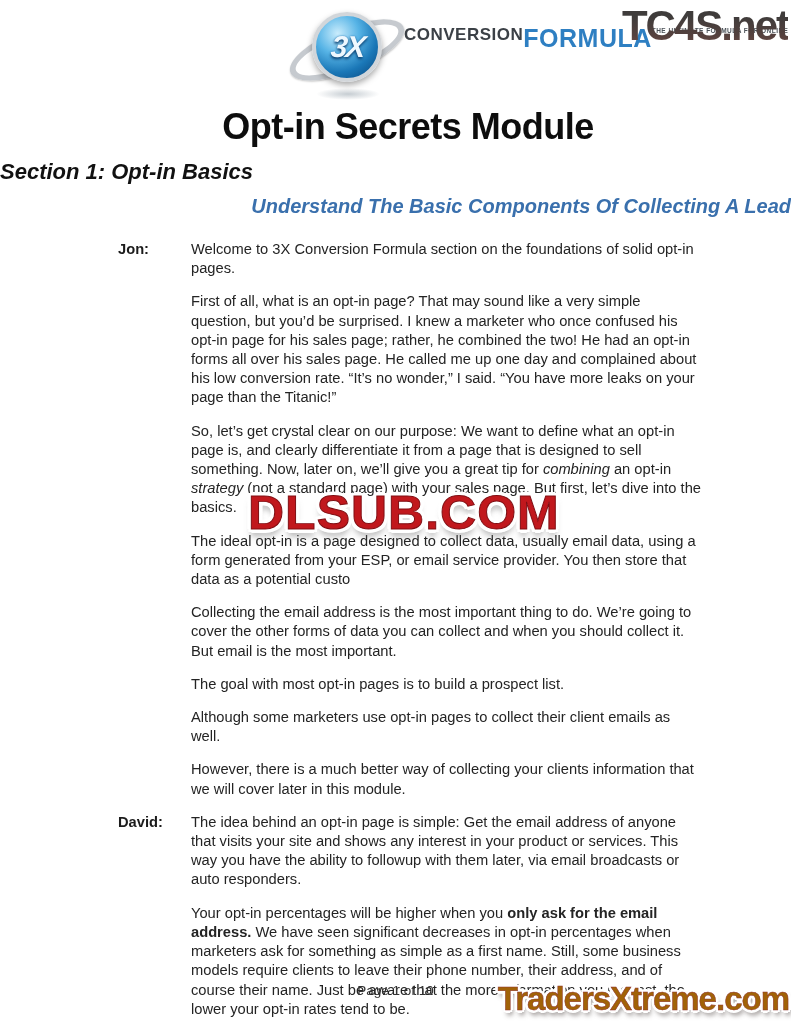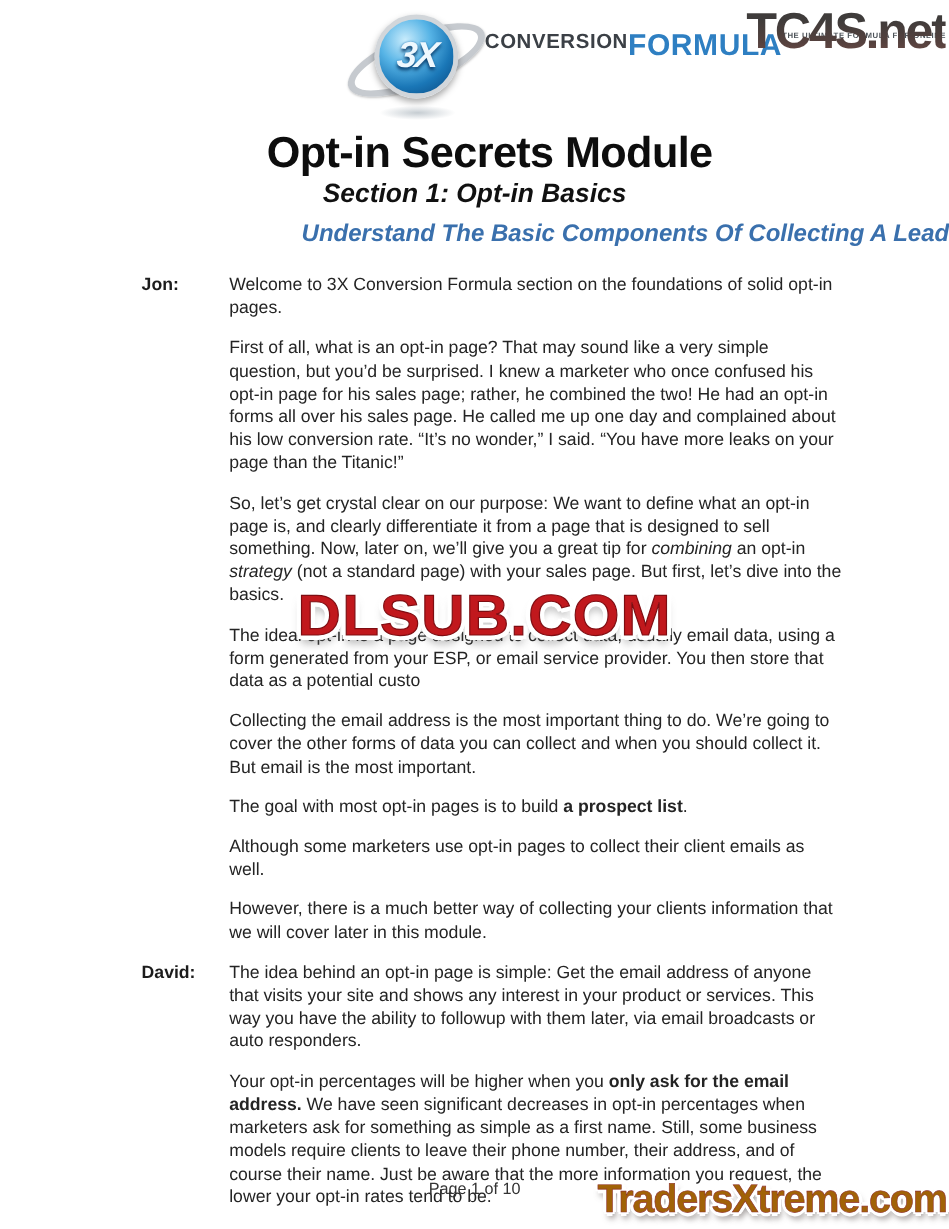--- a/index.html
+++ b/index.html
@@ -55,21 +55,21 @@
       -webkit-text-fill-color:transparent; text-shadow:none;
     }
   }
 
   
   .title {
     margin-top:6px; text-align:center;
     font-size:36px; font-weight:bold; letter-spacing:-.5px; color:#0d0d0d;padding-left:25px;
   }
   .subtitle {
-    text-align:center;
+    margin-top:11px; text-align:left;
     font-size:22px; font-weight:bold; font-style:italic; color:#111;
   }
   .lead-heading {
     margin-top:10px; text-align:right;
     font-size:20px; font-weight:bold; font-style:italic; color:#3a70ad;
   }
 
   
   .dialogue { margin-top:22px; padding:0 88px 0 90px; font-size:14.7px; line-height:19.2px; }
   .dlg-row { display:grid; grid-template-columns:73px 1fr;margin-left:28px; }
@@ -132,21 +132,21 @@
 
   <div class="dialogue">
       <div class="dlg-row">
         <div class="speaker">Jon:</div>
         <div class="dlg-body">
           <p><span>Welcome to 3X Conversion Formula section on the foundations of solid opt-in pages.</span></p>
           <p><span>First of all, what is an opt-in page?  That may sound like a very simple question, but you’d be surprised. I knew a marketer who once confused his opt-in page for his sales page; rather, he combined the two! He had an opt-in forms all over his sales page. He called me up one day and complained about his low conversion rate. “It’s no wonder,” I said. “You have more leaks on your page than the Titanic!”</span></p>
           <p><span>So, let’s get crystal clear on our purpose: We want to define what an opt-in page is, and clearly differentiate it from a page that is designed to sell something. Now, later on, we’ll give you a great tip for </span><span style="font-style: italic;">combining</span><span> an opt-in </span><span style="font-style: italic;">strategy</span><span> (not a standard page) with your sales page. But first, let’s dive into the basics.</span></p>
           <p><span>The ideal opt-in is a page designed to collect data, usually email data, using a form generated from your ESP, or email service provider. You then store that data as a potential custo</span></p>
           <p><span>Collecting the email address is the most important thing to do. We’re going to cover the other forms of data you can collect and when you should collect it.  But email is the most important.</span></p>
-          <p><span>The goal with most opt-in pages is to build </span><span style="font-weight: bold;">a prospect list</span><span>.</span></p>
+          <p><span>The goal with most opt-in pages is to build </span><span style="font-weight: normal;">a prospect list</span><span>.</span></p>
           <p><span>Although some marketers use opt-in pages to collect their client emails as well.</span></p>
           <p><span>However, there is a much better way of collecting your clients information that we will cover later in this module.</span></p>
         </div>
       </div>
       <div class="dlg-row">
         <div class="speaker">David:</div>
         <div class="dlg-body">
           <p><span>The idea behind an opt-in page is simple: Get the email address of anyone that visits your site and shows any interest in your product or services. This way you have the ability to followup with them later, via email broadcasts or auto responders.</span></p>
           <p><span>Your opt-in percentages will be higher when you </span><span style="font-weight: bold;">only ask for the email address.</span><span> We have seen significant decreases in opt-in percentages when marketers ask for something as simple as a first name. Still, some business models require clients to leave their phone number, their address, and of course their name. Just be aware that the more information you request, the lower your opt-in rates tend to be.</span></p>
         </div>

